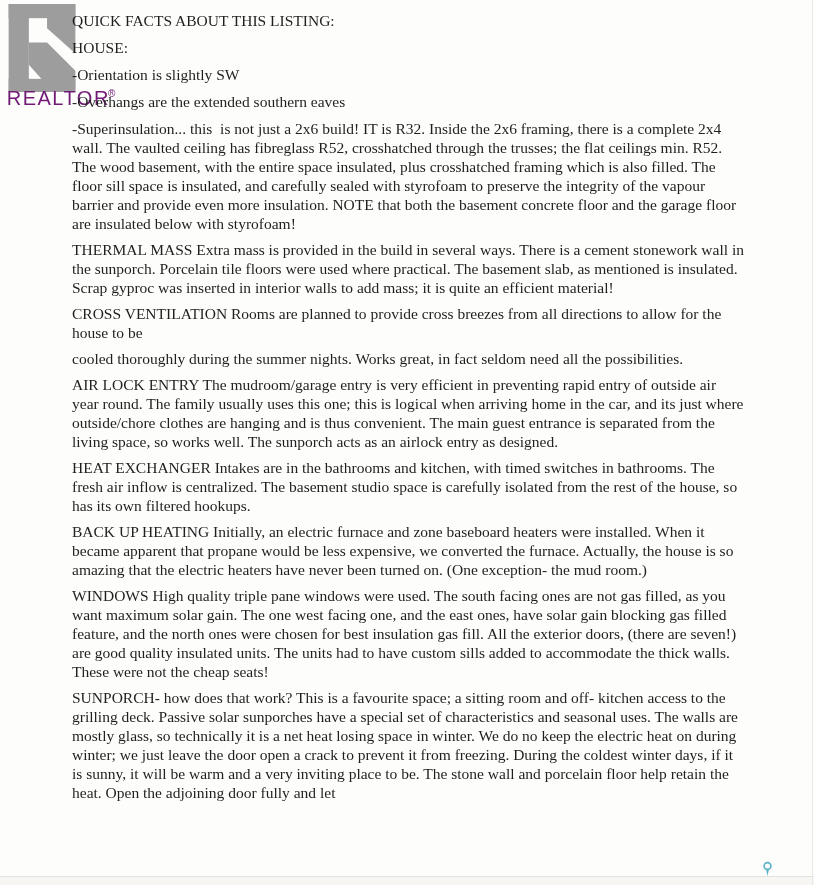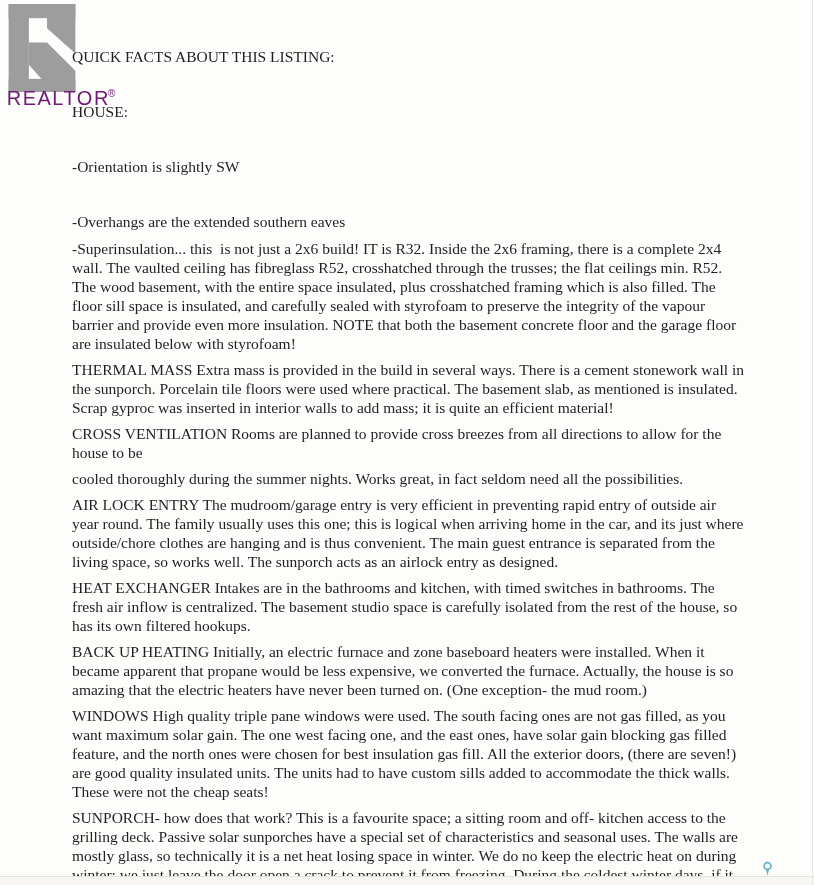--- a/index.html
+++ b/index.html
@@ -64,21 +64,20 @@
     padding-top: 11px;
     font-size: 15.5px;
     line-height: 19px;
     white-space: pre-wrap;
   }
   .content p {
     margin: 0 0 7px 0;
   }
   .content p.intro {
     margin-bottom: 8px;
-    margin-top: 36px;
   }
   .content .bold {
     font-weight: normal;
   }
   
   .footer-strip {
     position: absolute;
     left: 0;
     top: 876px;
     width: 100%;

